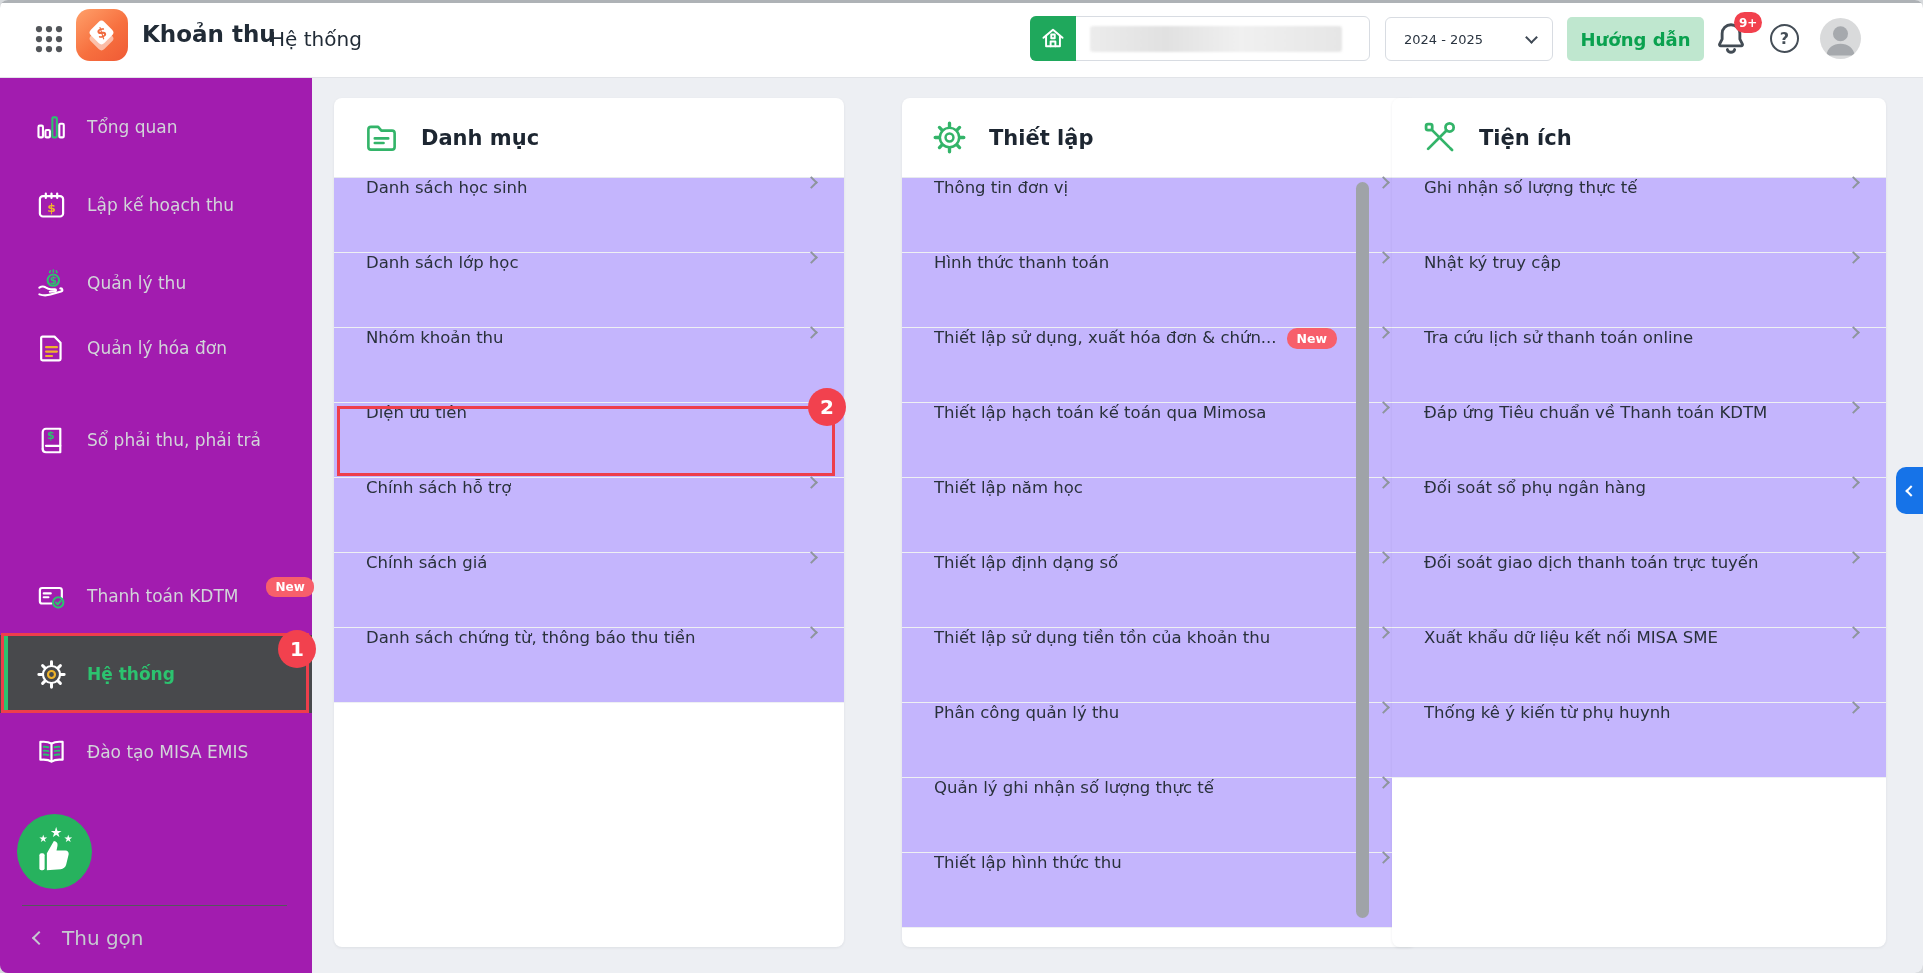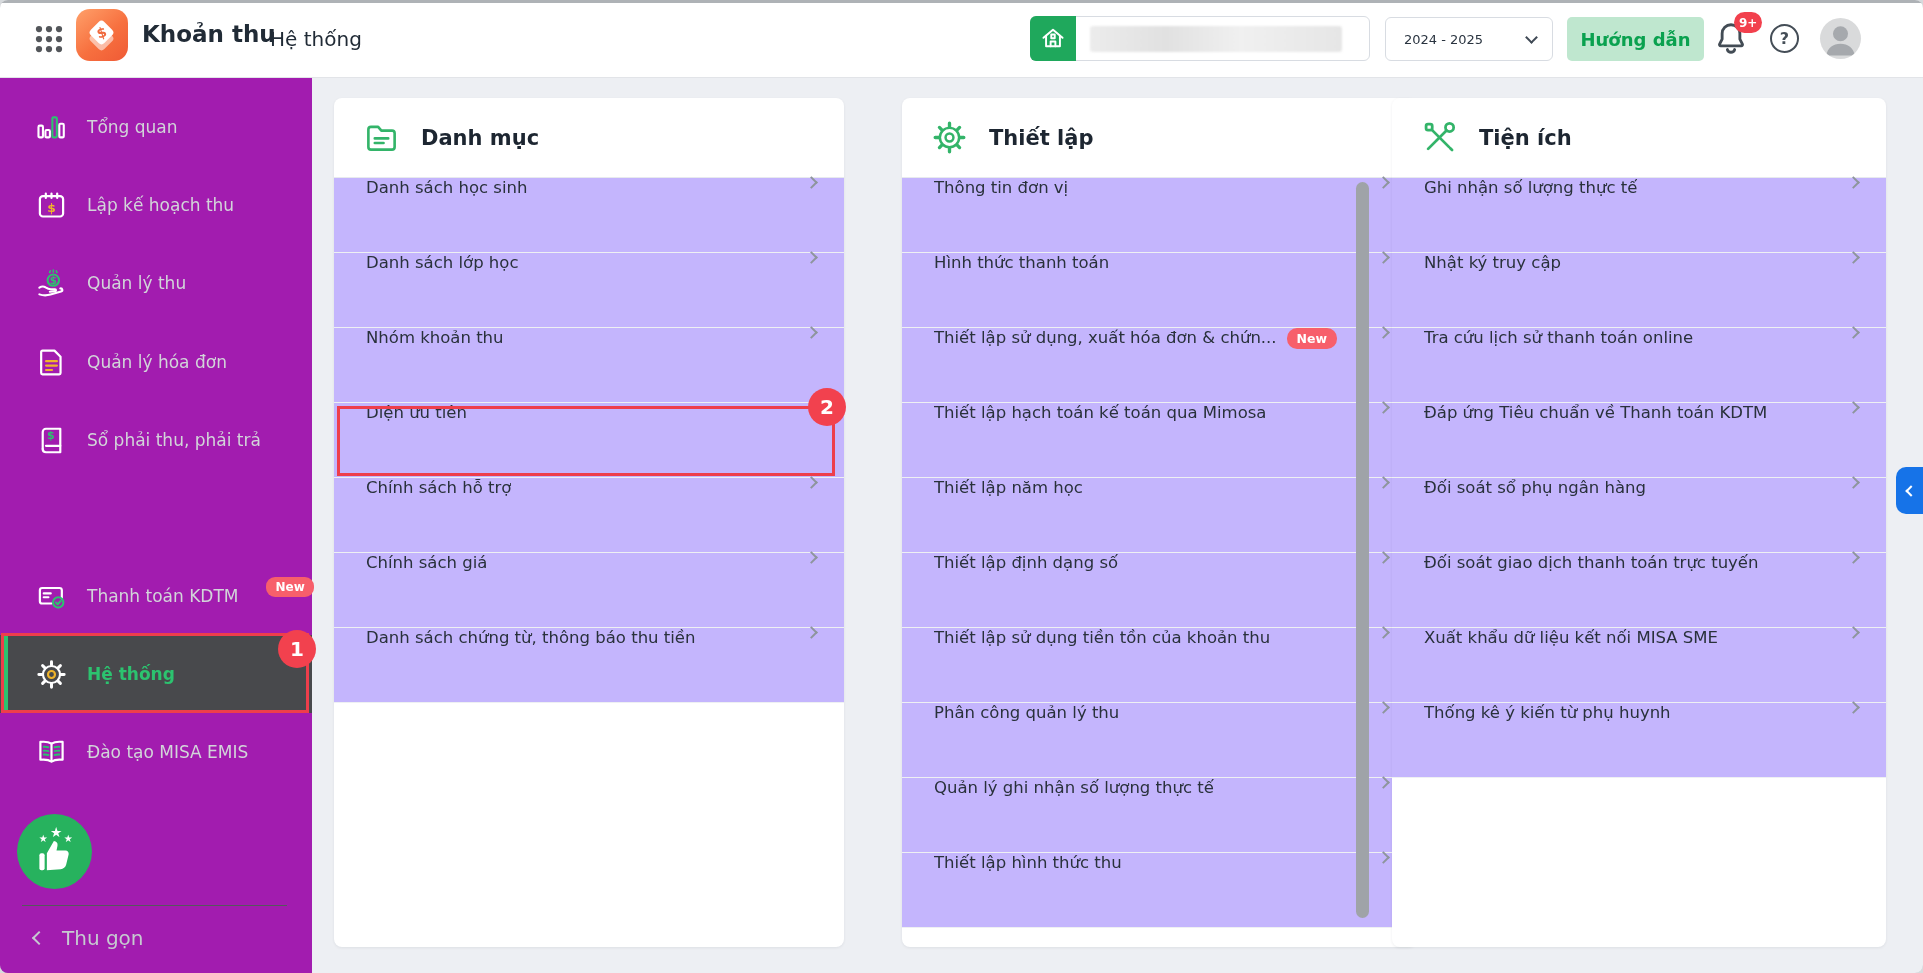--- a/index.html
+++ b/index.html
@@ -215,21 +215,21 @@
           <path d="M10.6 3.4l.5-1.2M13.4 3V1.7M16.2 3.4l-.5-1.2" stroke="#2cc36f" stroke-width="1.3"></path>
           <path d="M2.6 15.2c1.8-1.2 3.4-1.2 4.8-.2 1.2.8 2.6 1.4 4.2 1.4h3.2c.9 0 .9 1.5 0 1.6l-4.1.4" stroke="#fff" stroke-width="1.6"></path>
           <path d="M2.6 20.4c2.8 1 5.8 1 8.6.2l8.2-2.4c1.6-.5 1.2-2.6-.6-2.4" stroke="#fff" stroke-width="1.6"></path>
             </g>
           <text x="13.4" y="12.3" text-anchor="middle" font-size="8" font-weight="bold" fill="#2cc36f">$</text>
           </svg>
       </span>
       <span class="side-label">Quản lý thu</span>
     </div>
 
-    <div class="side-item" style="top:245px">
+    <div class="side-item" style="top:231px">
       <span class="side-icon">
         <svg viewBox="0 0 24 24">
             <g fill="none" stroke="#fff" stroke-width="1.7" stroke-linejoin="round">
           <path d="M5 2.8h9.3L19 7.5v12.7c0 .6-.4 1-1 1H5c-.6 0-1-.4-1-1V3.8c0-.6.4-1 1-1z"></path>
             </g>
           <g fill="none" stroke="#f0b42b" stroke-width="1.7" stroke-linecap="round">
               <path d="M7.8 11h8.4M7.8 14.4h8.4M7.8 17.8h4.6"></path>
             </g>
           </svg>
       </span>

